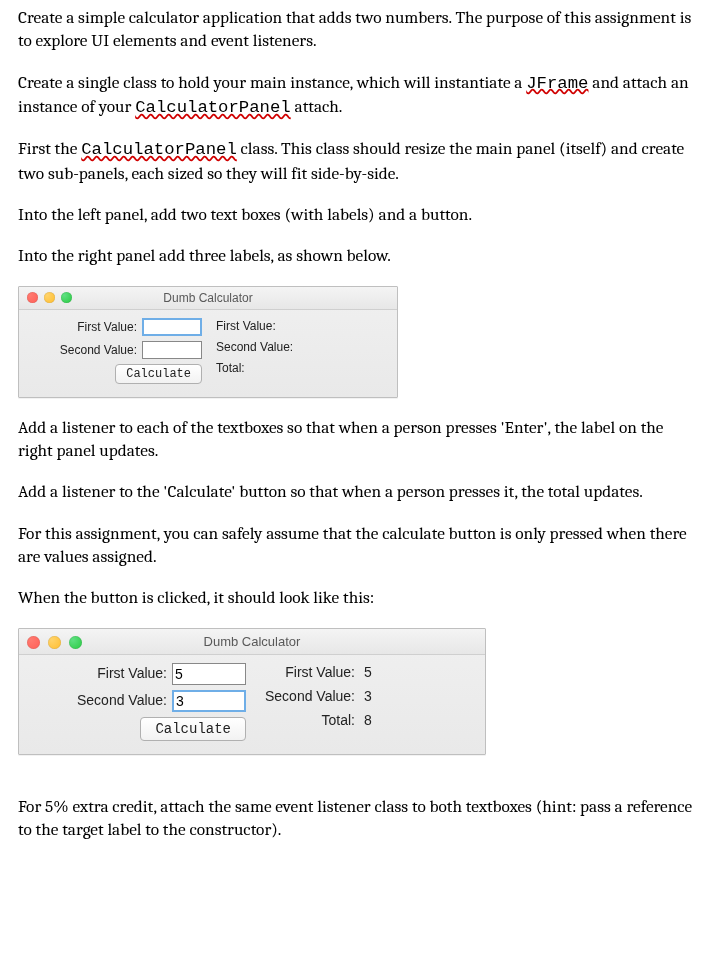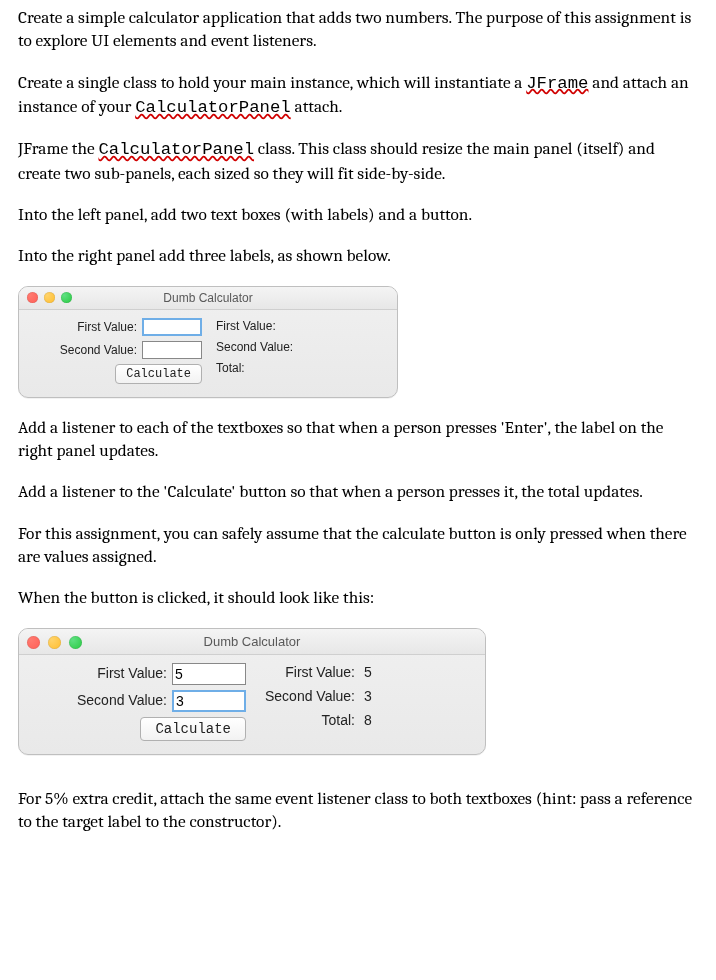--- a/index.html
+++ b/index.html
@@ -15,21 +15,21 @@
     p { margin-bottom: 18px; }
     .squiggle {
       text-decoration: underline wavy #d00000;
       text-decoration-skip-ink: none;
       font-family: Liberation Mono, monospace;
     }
     .calc-window {
       width: 380px;
       background: linear-gradient(#f0f0f0, #e9e9e9);
       border: 1px solid #bfbfbf;
-      border-radius: 10px;
+      border-radius: 1px;
       margin: 12px 0 18px 0;
       font-family: Helvetica, Arial, sans-serif;
       font-size: 12px;
       color: #222;
       overflow: hidden;
       box-shadow: 0 1px 0 rgba(0,0,0,0.05);
     }
     .calc-window.large { width: 468px; font-size: 14px; }
     .titlebar {
       position: relative;
@@ -99,33 +99,33 @@
       padding: 2px 10px;
       font-family: inherit;
       font-size: inherit;
       color: #222;
       cursor: pointer;
     }
     .calc-window.large .btn { padding: 3px 14px; }
     .btn-row { display: flex; justify-content: center; padding-left: 40px; font-family: Liberation Mono, monospace; }
     .right-panel .row { justify-content: flex-start; padding-left: 4px; }
     .right-panel .lbl { min-width: 0; text-align: right; }
-    .after-calc { margin-top: 32px; }
+    .after-calc { margin-top: 40px; }
   </style>
 </head>
 <body>
 
 <p>Create a simple calculator application that adds two numbers. The purpose of this assignment is to explore UI elements and event listeners.</p>
 
 <p>
   <span>Create a single class to hold your main instance, which will instantiate a </span><span class="squiggle">JFrame</span><span> and attach an instance of your </span><span class="squiggle">CalculatorPanel</span><span> attach.</span>
 </p>
 
 <p>
-  <span>JFrame the </span><span class="squiggle">CalculatorPanel</span><span> class. This class should resize the main panel (itself) and create two sub-panels, each sized so they will fit side-by-side.</span>
+  <span>First the </span><span class="squiggle">CalculatorPanel</span><span> class. This class should resize the main panel (itself) and create two sub-panels, each sized so they will fit side-by-side.</span>
 </p>
 
 <p>Into the left panel, add two text boxes (with labels) and a button.</p>
 <p>Into the right panel add three labels, as shown below.</p>
 
 <div class="calc-window">
   <div class="titlebar">
     <div class="traffic">
       <span class="dot red"></span>
       <span class="dot yellow"></span>

